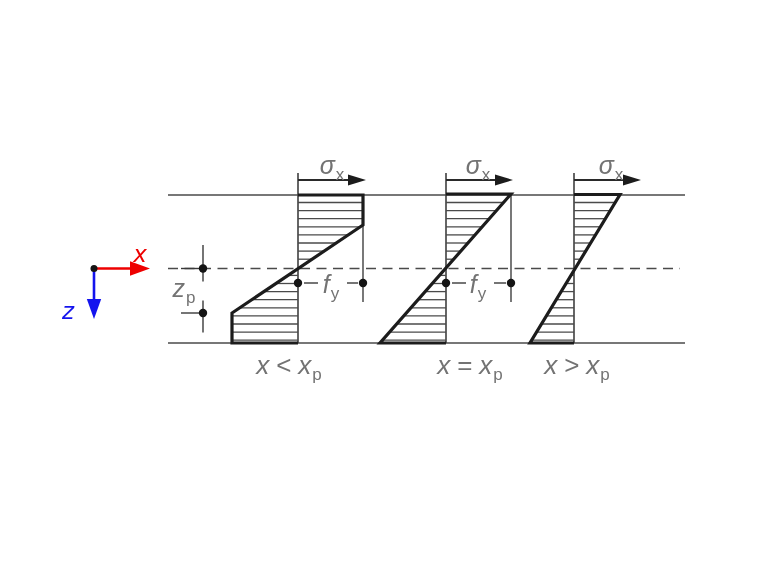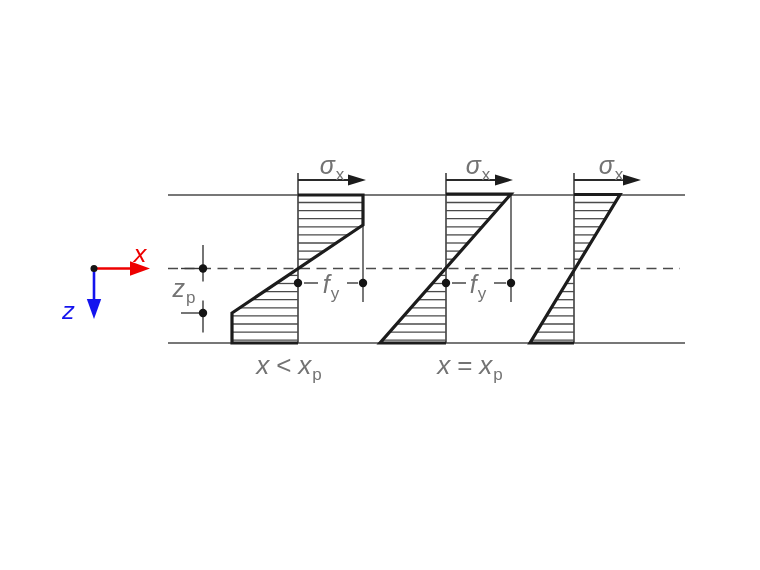--- a/index.html
+++ b/index.html
@@ -174,14 +174,17 @@
   <div class="lbl s25" style="left:184px; top:276px;">
     <span>z</span><span class="sub">p</span>
   </div>
 
   <div class="lbl s26" style="left:289px; top:352px;">
     <span>x</span><span class="op">&lt;</span><span>x</span><span class="sub">p</span>
   </div>
   <div class="lbl s26" style="left:470px; top:352px;">
     <span>x</span><span class="op">=</span><span>x</span><span class="sub">p</span>
   </div>
+  <div class="lbl s26" style="left:577px; top:352px;">
+    <span>x</span><span class="op">&gt;</span><span>x</span><span class="sub">p</span>
+  </div>
 
 </div>
 
 </body></html>

